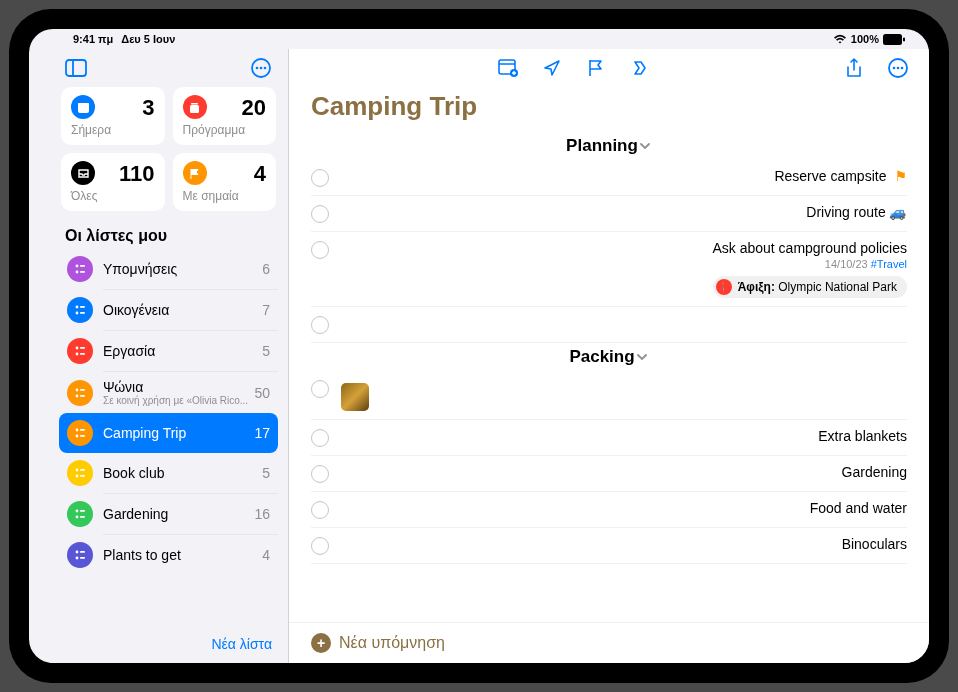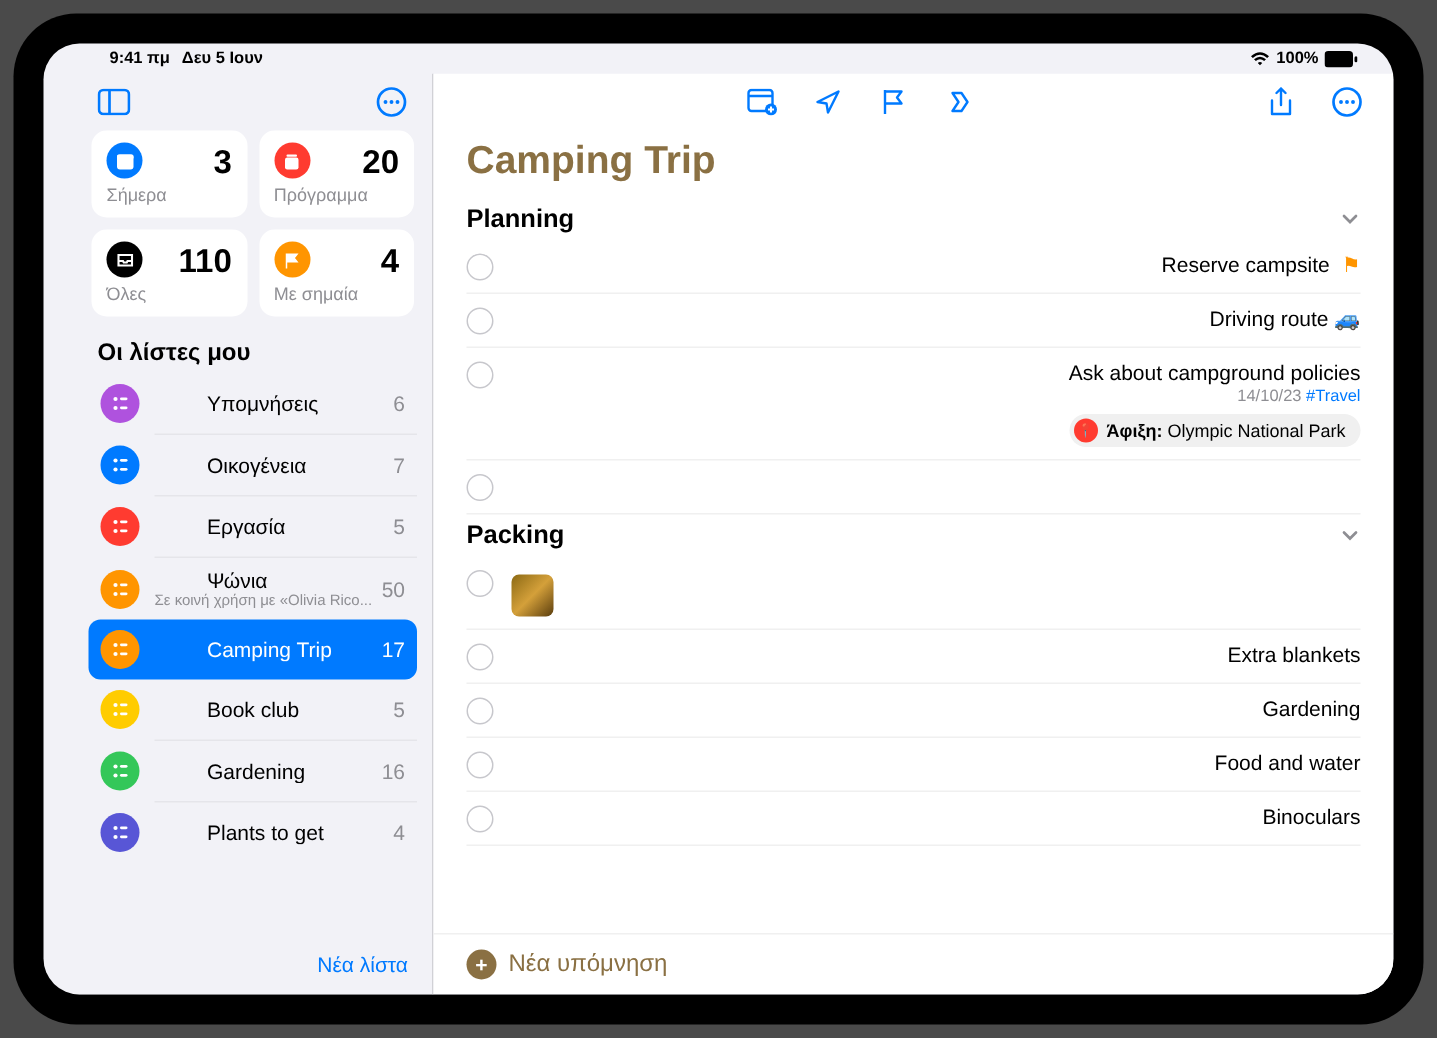--- a/index.html
+++ b/index.html
@@ -159,21 +159,21 @@
   height: 26px;
   border-radius: 50%;
   display: flex;
   align-items: center;
   justify-content: center;
   margin-right: 10px;
   flex-shrink: 0;
 }
 
 .list-text { flex: 1; min-width: 0; }
-.list-name { font-size: 14px; white-space: nowrap; overflow: hidden; text-overflow: ellipsis; margin-left: 35px; }
+.list-name { font-size: 14px; white-space: nowrap; overflow: hidden; text-overflow: ellipsis; }
 .list-sub { font-size: 10px; color: #8e8e93; white-space: nowrap; overflow: hidden; text-overflow: ellipsis; }
 .list-count { font-size: 14px; margin-left: 6px; }
 
 .list-sep {
   height: 1px;
   background: #e5e5ea;
   margin-left: 44px;
 }
 
 .sidebar-footer {
@@ -213,21 +213,21 @@
 }
 
 .reminders-scroll {
   flex: 1;
   overflow-y: auto;
   padding: 0 22px;
 }
 
 .group-header {
   display: flex;
-  justify-content: space-between;
+  justify-content: center;
   align-items: center;
   padding: 4px 0;
 }
 
 .group-title {
   font-size: 17px;
   font-weight: 700;
   color: #000;
 }
 

